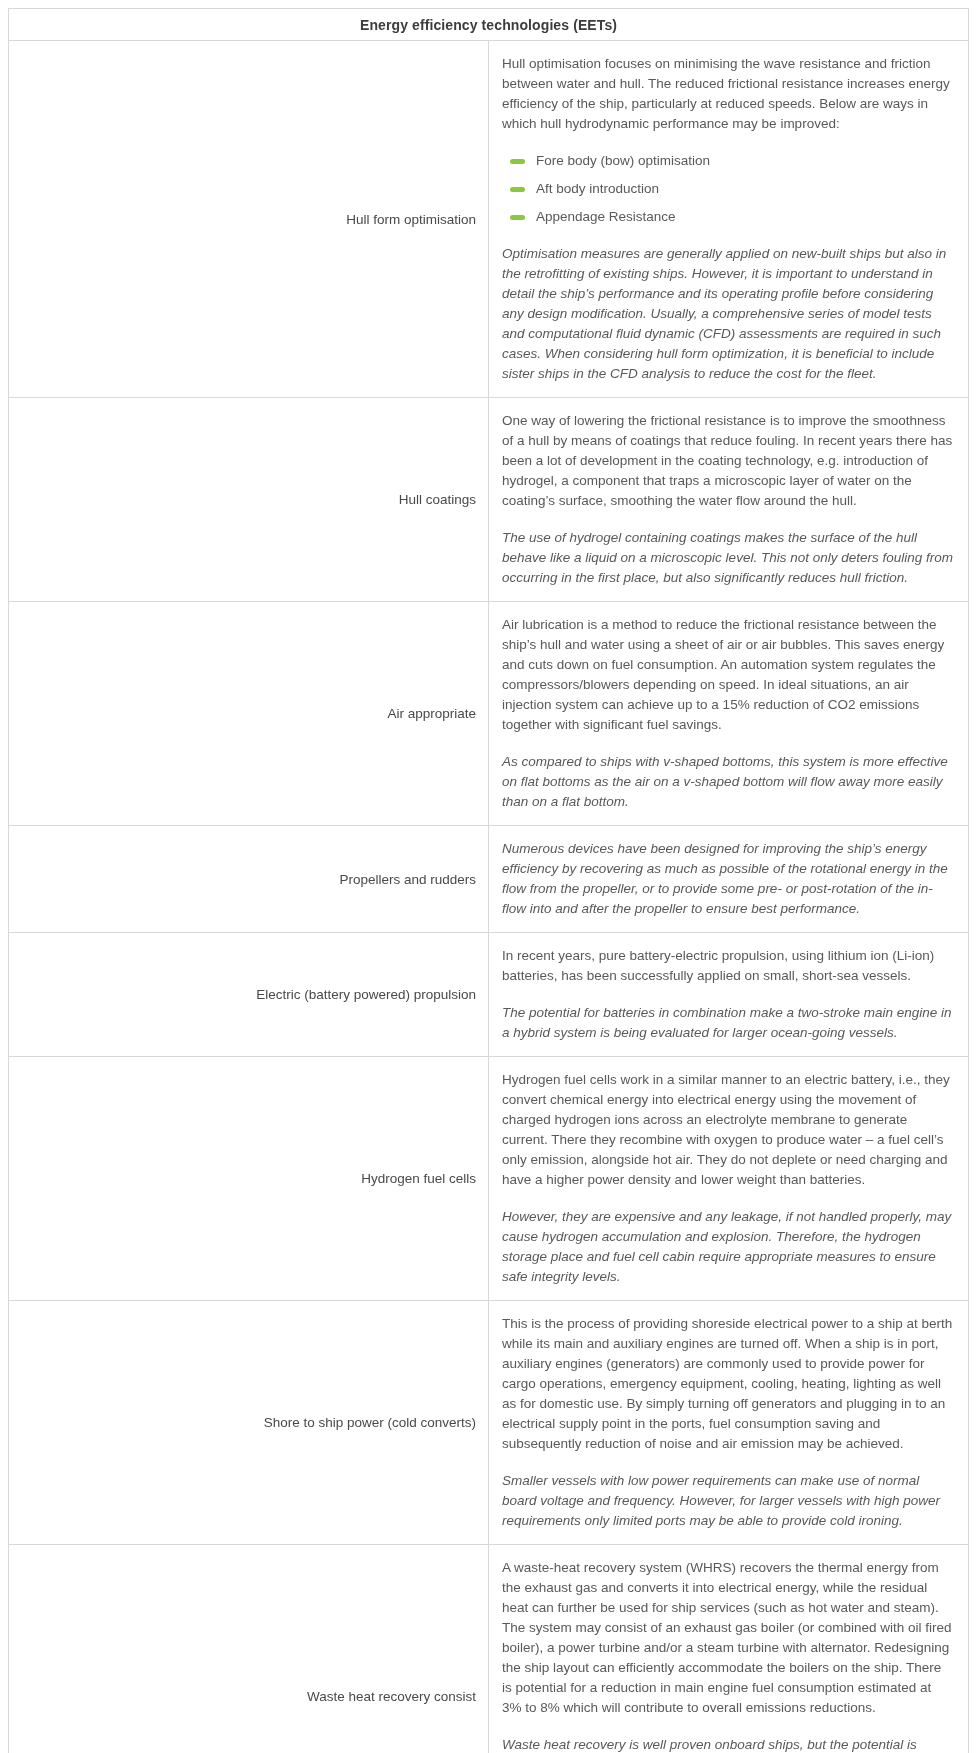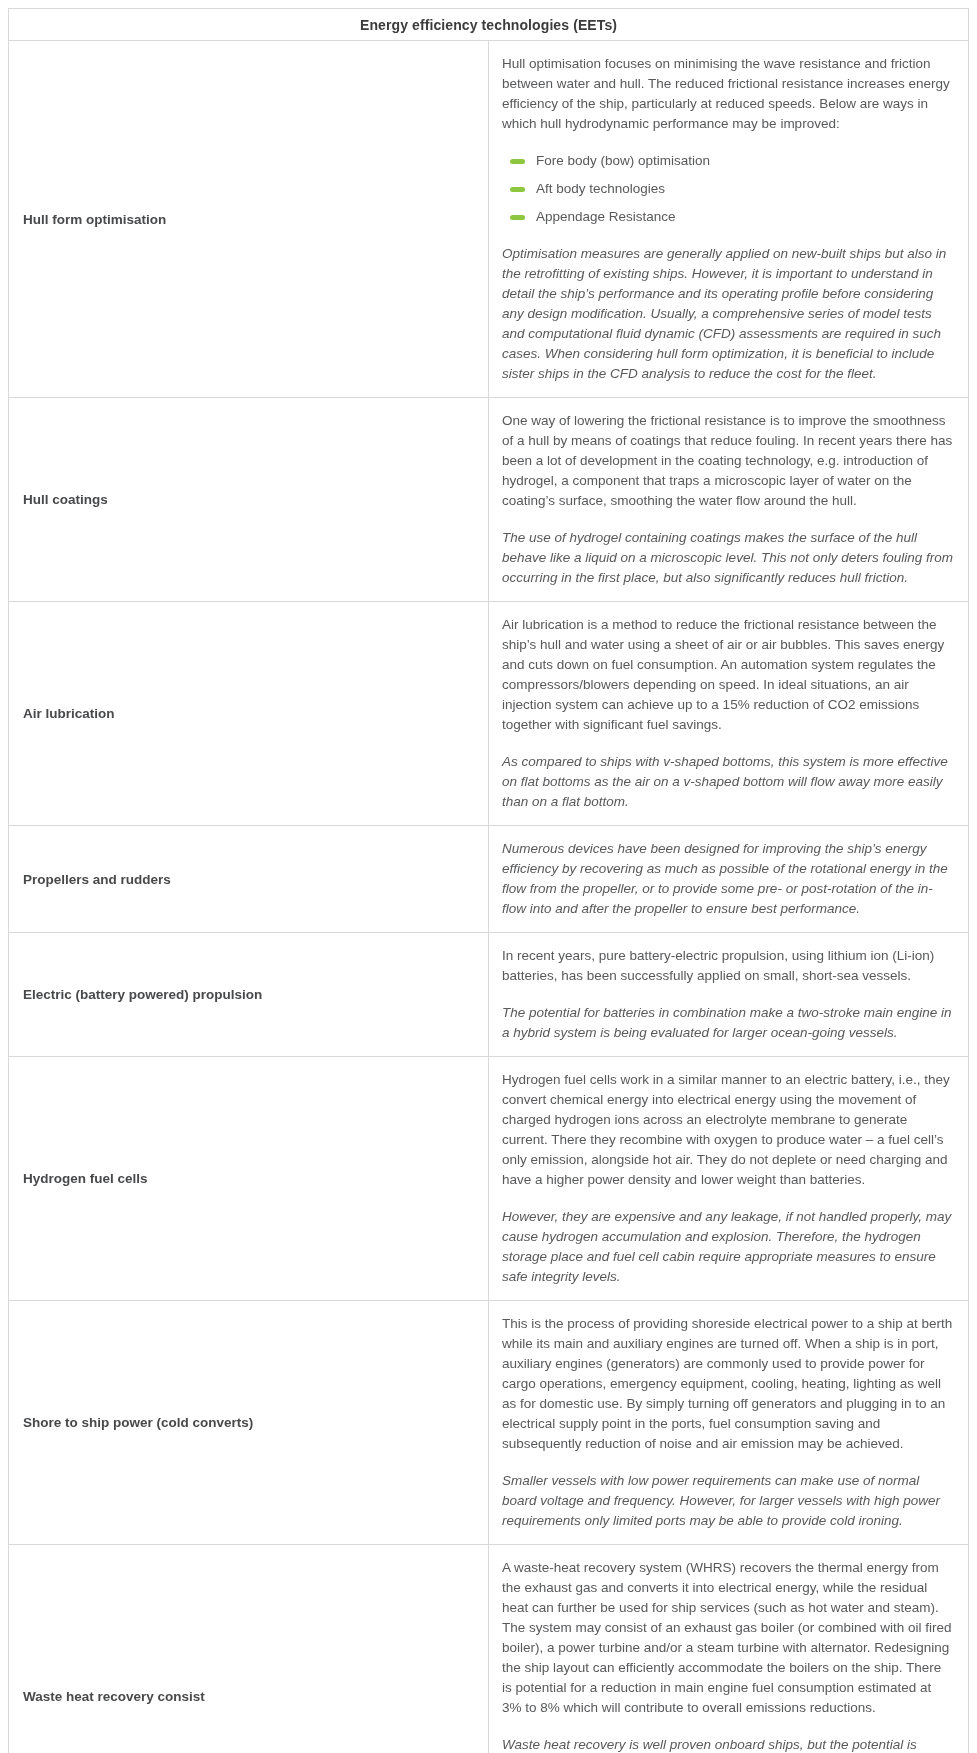--- a/index.html
+++ b/index.html
@@ -26,22 +26,22 @@
     text-align: center;
     font-size: 14px;
     font-weight: 600;
     color: #3c3c3d;
     padding: 8px 14px 7px 14px;
     letter-spacing: 0.1px;
   }
   .label-cell {
     width: 139px;
     vertical-align: middle;
-    text-align: left;
-    font-weight: 700;
+    text-align: right;
+    font-weight: 400;
     font-size: 13.5px;
     line-height: 21px;
     color: #48494b;
     padding: 12px 12px 12px 14px;
   }
   .content-cell {
     vertical-align: middle;
     font-size: 13.5px;
     line-height: 20px;
     color: #58595b;
@@ -91,39 +91,39 @@
         <th class="label-cell"><span>Hull form optimisation</span></th>
         <td class="content-cell">
           <p>Hull optimisation focuses on minimising the wave resistance and friction between water and hull. The reduced frictional resistance increases energy efficiency of the ship, particularly at reduced speeds. Below are ways in which hull hydrodynamic performance may be improved:</p>
           <ul class="bullet-list">
             <li>
               <span class="dash-icon"></span>
               <span>Fore body (bow) optimisation</span>
             </li>
             <li>
               <span class="dash-icon"></span>
-              <span>Aft body technologies</span>
+              <span>Aft body introduction</span>
             </li>
             <li>
               <span class="dash-icon"></span>
               <span>Appendage Resistance</span>
             </li>
           </ul>
           <p>Optimisation measures are generally applied on new-built ships but also in the retrofitting of existing ships. However, it is important to understand in detail the ship’s performance and its operating profile before considering any design modification. Usually, a comprehensive series of model tests and computational fluid dynamic (CFD) assessments are required in such cases. When considering hull form optimization, it is beneficial to include sister ships in the CFD analysis to reduce the cost for the fleet.</p>
         </td>
       </tr>
       <tr>
         <th class="label-cell"><span>Hull coatings</span></th>
         <td class="content-cell">
           <p>One way of lowering the frictional resistance is to improve the smoothness of a hull by means of coatings that reduce fouling. In recent years there has been a lot of development in the coating technology, e.g.  introduction of hydrogel, a component that traps a microscopic layer of water on the coating’s surface, smoothing the water flow around the hull.</p>
           <p>The use of hydrogel containing coatings makes the surface of the hull behave like a liquid on a microscopic level. This not only deters fouling from occurring in the first place, but also significantly reduces hull friction.</p>
         </td>
       </tr>
       <tr>
-        <th class="label-cell"><span>Air lubrication</span></th>
+        <th class="label-cell"><span>Air appropriate</span></th>
         <td class="content-cell">
           <p>Air lubrication is a method to reduce the frictional resistance between the ship’s hull and water using a sheet of air or air bubbles. This saves energy and cuts down on fuel consumption. An automation system regulates the compressors/blowers depending on speed. In ideal situations, an air injection system can achieve up to a 15% reduction of CO2 emissions together with significant fuel savings.</p>
           <p>As compared to ships with v-shaped bottoms, this system is more effective on flat bottoms as the air on a v-shaped bottom will flow away more easily than on a flat bottom.</p>
         </td>
       </tr>
       <tr>
         <th class="label-cell"><span>Propellers and rudders</span></th>
         <td class="content-cell">
           <p>Numerous devices have been designed for improving the ship’s energy efficiency by recovering as much as possible of the rotational energy in the flow from the propeller, or to provide some pre- or post-rotation of the in-flow into and after the propeller to ensure best performance.</p>
         </td>

